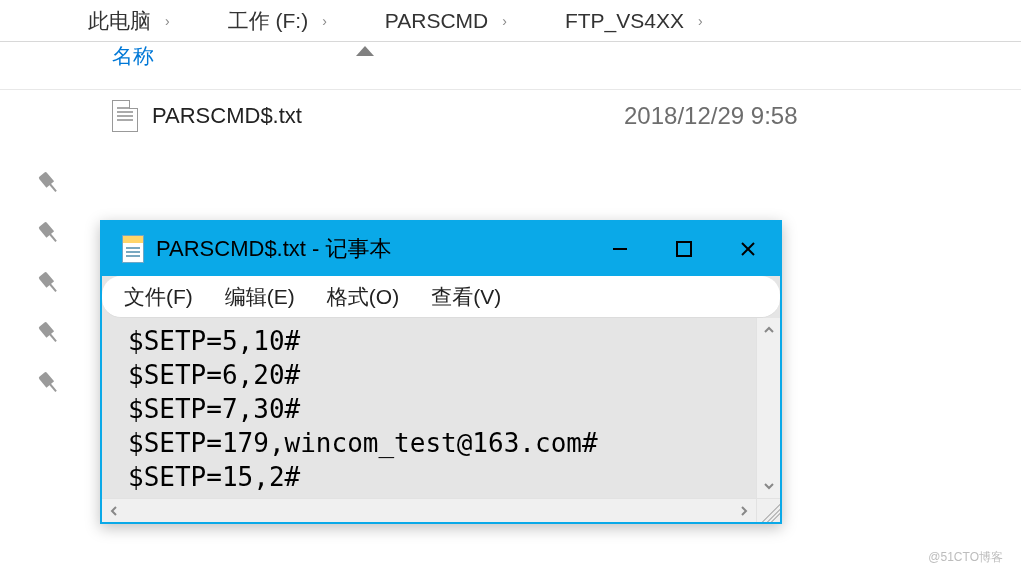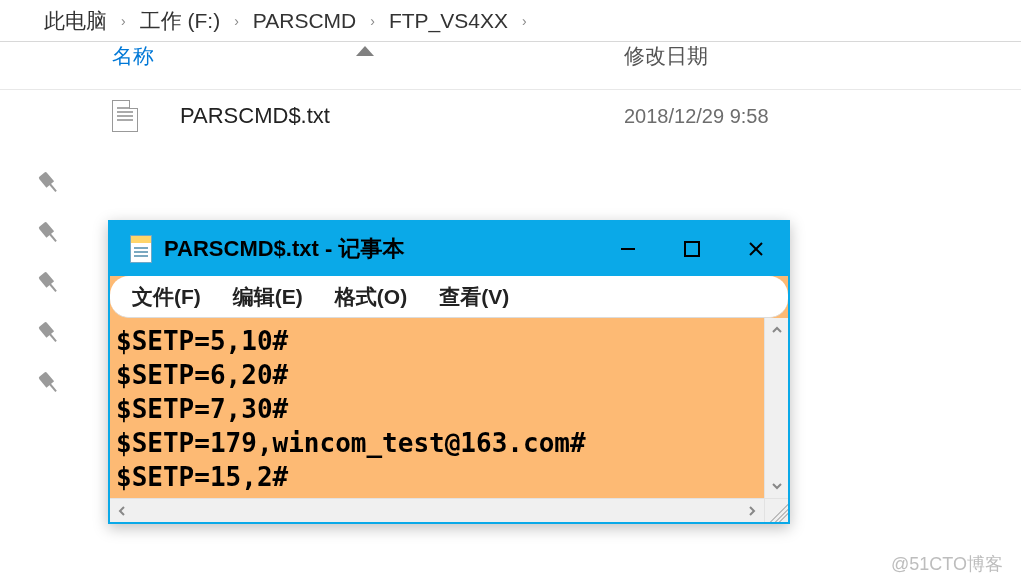--- a/index.html
+++ b/index.html
@@ -17,21 +17,21 @@
   
   .breadcrumb {
     display: flex;
     align-items: center;
     height: 42px;
     padding-left: 40px;
     border-bottom: 1px solid #d8d8d8;
     font-size: 21px;
     color: #333;
   }
-  .breadcrumb .crumb { padding: 0 4px; }
+  .breadcrumb .crumb { padding: 0 4px; margin-left: 44px; }
   .breadcrumb .sep {
     padding: 0 10px;
     color: #8a8a8a;
     font-size: 14px;
   }
 
   
   .col-headers {
     display: flex;
     align-items: flex-start;
@@ -56,22 +56,22 @@
 
   
   .file-row {
     display: flex;
     align-items: center;
     height: 52px;
     padding-left: 112px;
     font-size: 22px;
     color: #222;
   }
-  .file-row .name-cell { width: 512px; display:flex; align-items:center;gap:28px; }
-  .file-row .date-cell { width: 260px; color: #6d6d6d; font-size:20px; }
+  .file-row .name-cell { width: 512px; display:flex; align-items:center; }
+  .file-row .date-cell { width: 260px; color: #6d6d6d; font-size:24px; }
   .file-icon {
     width: 26px; height: 32px;
     border: 1px solid #999;
     margin-right: 14px;
     position: relative;
     background: #fff;
   }
   .file-icon::before {
     content:"";
     position:absolute;
@@ -115,27 +115,26 @@
     content:"";
     position:absolute;
     left:10px; top:12px;
     width:2px; height:10px;
     background:#9a9a9a;
   }
 
   
   .notepad {
     position: absolute;
-    left: 108px;
+    left: 100px;
     top: 220px;
     width: 682px;
-    background: #fdba74;
+    background: #e5e5e5;
     border: 2px solid #0aa9e8;
     box-shadow: 0 4px 14px rgba(0,0,0,0.25);
-    font-weight: bold;
   }
   .titlebar {
     height: 54px;
     background: #0aa9e8;
     display: flex;
     align-items: center;
     color: #000;
     font-size: 22px;
   }
   .titlebar .np-icon {
@@ -176,20 +175,21 @@
     font-size: 21px;
     color: #222;
     background:#fff;
     border-radius:19px;
   }
   .menubar .menu-item { padding: 4px 16px; }
 
   .editor {
     position: relative;
     display:flex;
+    padding-left:20px;
   }
   .editor-text {
     flex:1;
     font-family: "SimSun","NSimSun",monospace;
     font-size: 26px;
     line-height: 34px;
     white-space: pre;
     padding: 6px 4px 4px 6px;
     color:#000;
     min-height: 178px;
@@ -224,22 +224,22 @@
       linear-gradient(135deg, transparent 80%, #bdbdbd 80%, #bdbdbd 84%, transparent 84%);
     background-color:#f0f0f0;
     border-left:1px solid #e2e2e2;
     border-top:1px solid #e2e2e2;
   }
   .bottom-row{display:flex;}
   .bottom-row .h-scrollbar{flex:1;}
 
   .watermark{
     position:absolute;
-    right:18px; bottom:6px;
-    font-size:18px;
+    right:18px; bottom:16px;
+    font-size:12px;
     color:#bdbdbd;
   }
 </style>
 </head>
 <body>
 
 <div class="breadcrumb">
   <span class="crumb">此电脑</span>
   <span class="sep">›</span>
   <span class="crumb">工作 (F:)</span>
@@ -247,23 +247,20 @@
   <span class="crumb">PARSCMD</span>
   <span class="sep">›</span>
   <span class="crumb">FTP_VS4XX</span>
   <span class="sep">›</span>
 </div>
 
 <div class="col-headers">
   <span class="sort-caret"></span>
   <div class="col-name">
     <span>名称</span>
-  </div>
-  <div class="col-date">
-    <span>修改日期</span>
   </div>
 </div>
 
 <div class="file-row">
   <div class="name-cell">
     <span class="file-icon"></span>
     <span>PARSCMD$.txt</span>
   </div>
   <div class="date-cell">2018/12/29 9:58</div>
 </div>

